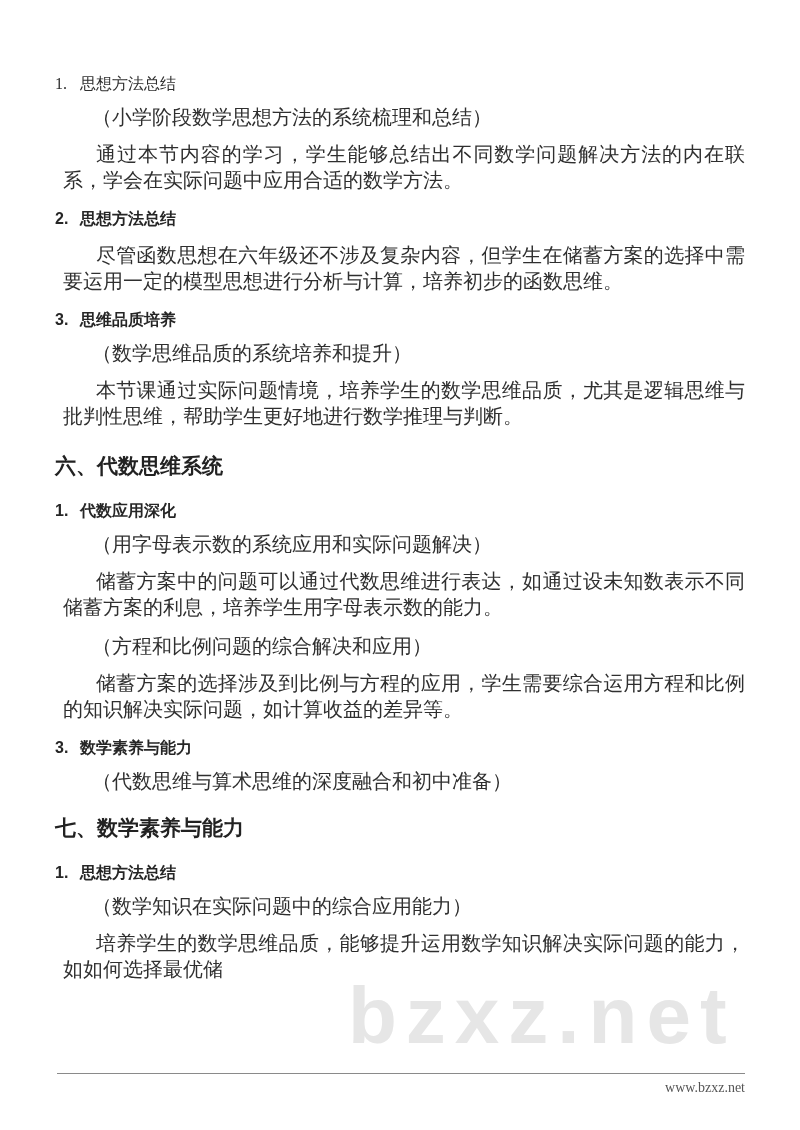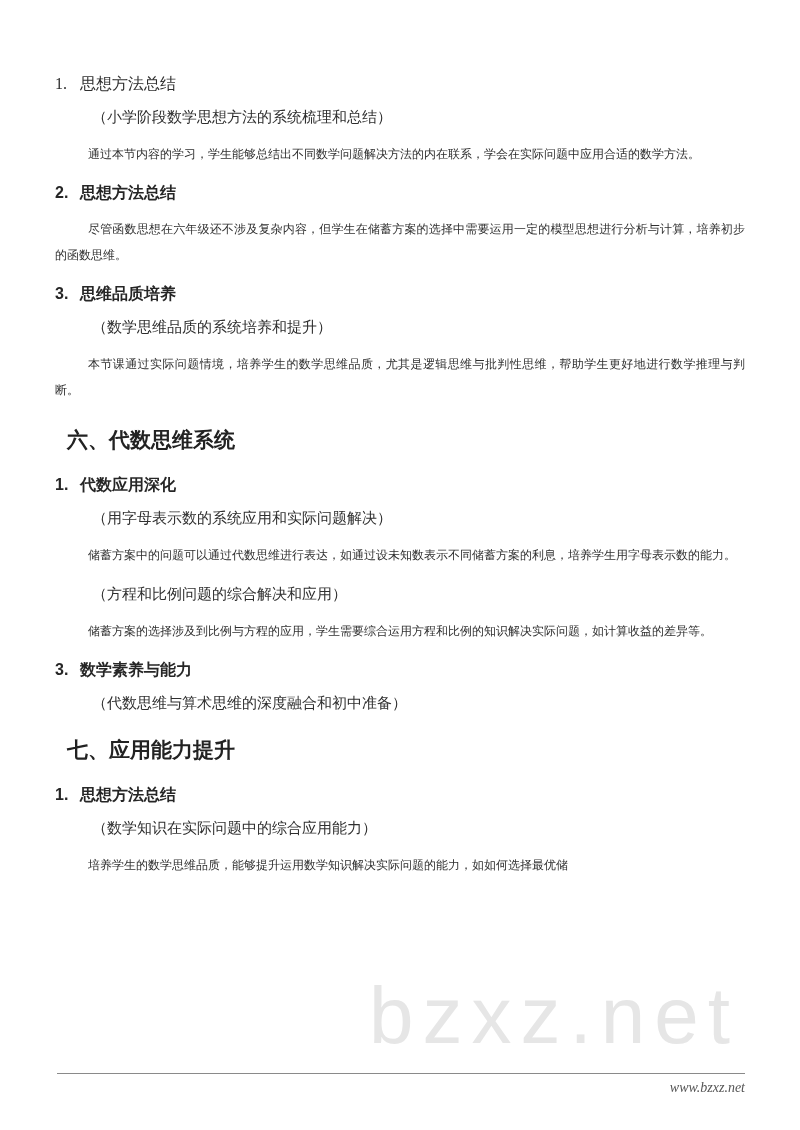--- a/index.html
+++ b/index.html
@@ -6,23 +6,23 @@
   body {
     width: 800px; height: 1130px;
     background: #ffffff;
     position: relative;
     overflow: hidden;
     font-family: "Liberation Serif", "DejaVu Serif", serif;
     color: #2f2f2f;
   }
   .watermark {
     position: absolute;
-    left: 369px; top: 970px;
+    left: 348px; top: 970px;
     font-family: "Liberation Sans", "DejaVu Sans", sans-serif;
-    font-weight: normal;
+    font-weight: bold;
     font-size: 80px;
     letter-spacing: 9px;
     color: #e6e6e6;
     z-index: 0;
     white-space: nowrap;
     user-select: none;
   }
   .content {
     position: relative;
     z-index: 1;
@@ -39,49 +39,48 @@
   .item.plain {
     font-family: "Liberation Serif", "DejaVu Serif", serif;
     font-weight: normal;
     color: #2f2f2f;
     margin-top: 12px;
   }
   .item .num { display: inline-block; width: 25px; }
   .paren {
     margin: 0 0 14px 0;
     padding-left: 37px;
-    font-size: 15px;
+    font-size: 20px;
     line-height: 20px;
   }
   .para {
-    margin: 0 0 16px 0;
-    font-size: 12px;
+    margin: 0 0 16px 8px;
+    font-size: 20px;
     line-height: 26px;
     text-indent: 33px;
     text-align: justify;
   }
   .heading {
     font-family: "Liberation Sans", "DejaVu Sans", sans-serif;
     font-weight: bold;
     font-size: 21px;
     line-height: 30px;
-    margin: 22px 0 20px 12px;
+    margin: 22px 0 20px 0;
     color: #222222;
   }
   .footer-rule {
     position: absolute;
     left: 57px; right: 55px; top: 1073px;
     border-top: 1px solid #8a8a8a;
     z-index: 1;
   }
   .footer-url {
     position: absolute;
     right: 55px; top: 1080px;
     font-family: "Liberation Serif", "DejaVu Serif", serif;
-    font-style: italic;
     font-size: 14px;
     color: #555555;
     z-index: 1;
   }
 </style>
 </head>
 <body>
 
 <div class="watermark">bzxz.net</div>
 
@@ -113,21 +112,21 @@
   <p class="para">储蓄方案中的问题可以通过代数思维进行表达，如通过设未知数表示不同储蓄方案的利息，培养学生用字母表示数的能力。</p>
 
   <p class="paren">（方程和比例问题的综合解决和应用）</p>
   <p class="para">储蓄方案的选择涉及到比例与方程的应用，学生需要综合运用方程和比例的知识解决实际问题，如计算收益的差异等。</p>
 
   <div class="item">
     <span class="num">3.</span><span>数学素养与能力</span>
   </div>
   <p class="paren">（代数思维与算术思维的深度融合和初中准备）</p>
 
-  <h2 class="heading">七、应用能力提升</h2>
+  <h2 class="heading">七、数学素养与能力</h2>
 
   <div class="item">
     <span class="num">1.</span><span>思想方法总结</span>
   </div>
   <p class="paren">（数学知识在实际问题中的综合应用能力）</p>
   <p class="para">培养学生的数学思维品质，能够提升运用数学知识解决实际问题的能力，如如何选择最优储</p>
 
 </div>
 
 <div class="footer-rule"></div>

